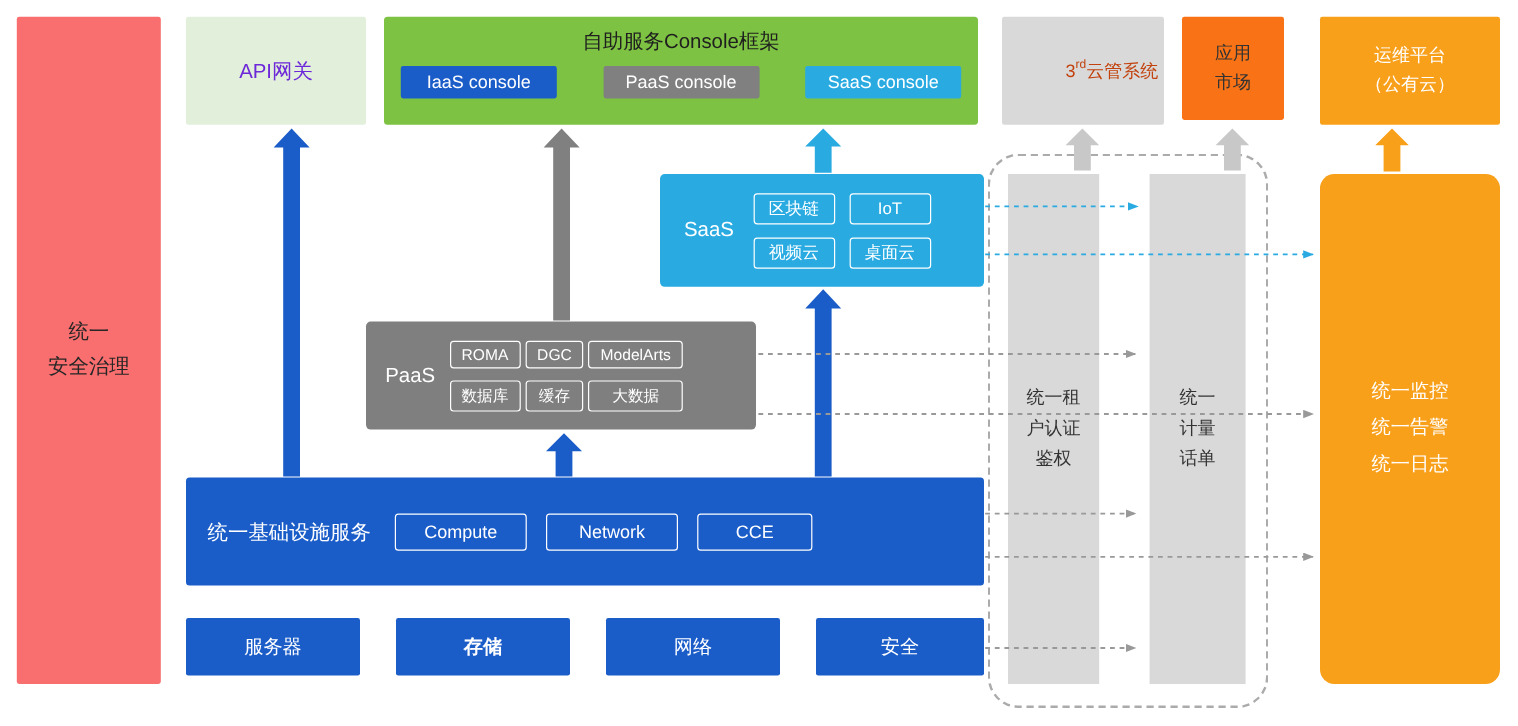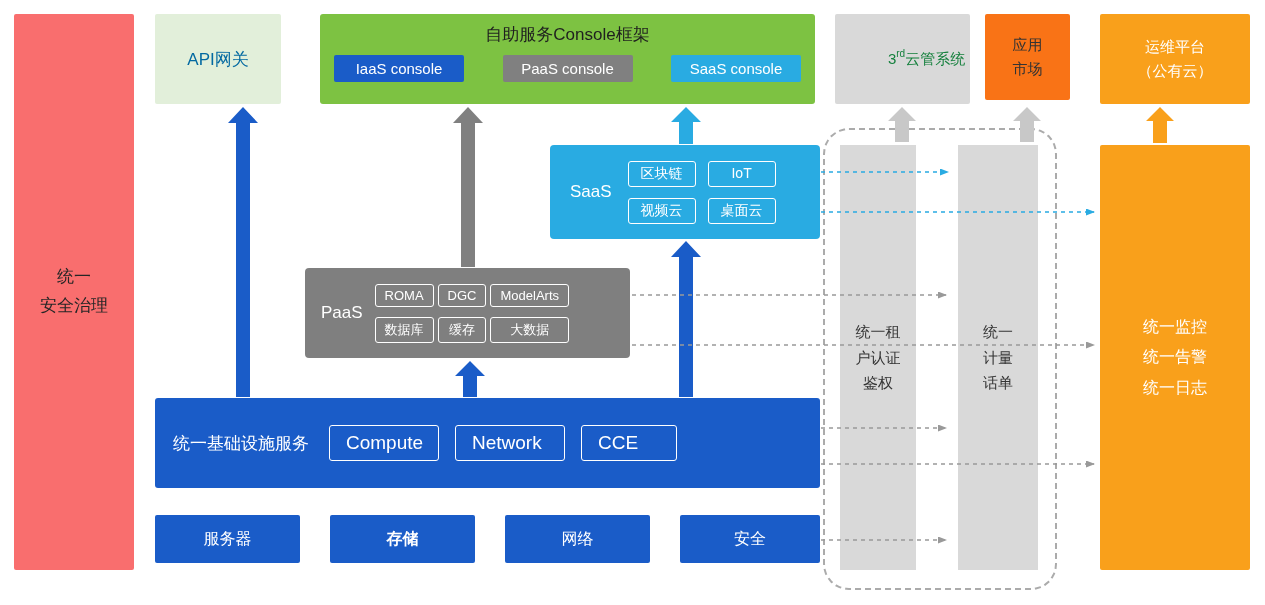--- a/index.html
+++ b/index.html
@@ -10,58 +10,58 @@
     background:#ffffff;
     font-family:"Liberation Sans","DejaVu Sans",sans-serif;
     overflow:hidden;
   }
   .abs { position:absolute; }
   .flexc { display:flex; align-items:center; justify-content:center; }
   .preline { white-space:pre-line; text-align:center; }
 
   
   .security-bar { left:14px; top:14px; width:120px; height:556px; background:#F96E6E; color:#262626; font-size:17px; line-height:1.7; border-radius:2px; }
-  .api-gateway  { left:155px; top:14px; width:126px; height:90px; background:#E2EFDA; color:#0369a1; font-size:17px; border-radius:2px; }
+  .api-gateway  { left:155px; top:14px; width:150px; height:90px; background:#E2EFDA; color:#6d28d9; font-size:17px; border-radius:2px; }
   .console-framework { left:320px; top:14px; width:495px; height:90px; background:#7DC242; border-radius:3px; padding:9px 14px 0 14px; }
   .cf-title { text-align:center; color:#1f1f1f; font-size:17px; }
   .cf-chips { display:flex; justify-content:space-between; margin-top:9px; }
   .chip { width:130px; height:27px; color:#ffffff; font-size:15px; border-radius:2px; }
   .chip-iaas { background:#1A5CC8; }
   .chip-paas { background:#808080; }
   .chip-saas { background:#29ABE2; }
-  .third-cloud { left:835px; top:14px; width:135px; height:90px; background:#D9D9D9; color:#15803d; font-size:15px; border-radius:2px;padding-left:48px; }
+  .third-cloud { left:835px; top:14px; width:135px; height:90px; background:#D9D9D9; color:#c2410c; font-size:15px; border-radius:2px;padding-left:48px; }
   .third-cloud sup { font-size:10px; position:relative; top:-1px; }
   .app-market { left:985px; top:14px; width:85px; height:86px; background:#f97316; color:#333333; font-size:15px; line-height:1.6; border-radius:2px; }
   .om-platform { left:1100px; top:14px; width:150px; height:90px; background:#F9A01B; color:#ffffff; font-size:15px; line-height:1.6; border-radius:2px; }
 
   
   .saas-box { left:550px; top:145px; width:270px; height:94px; background:#29ABE2; border-radius:4px; display:flex; align-items:center; padding-left:20px; }
   .saas-label { color:#ffffff; font-size:17px; margin-right:16px; }
   .saas-grid { display:grid; grid-template-columns:auto auto; gap:11px 12px; }
   .mini-chip { border:1px solid #ffffff; border-radius:3px; color:#ffffff; font-size:14px; padding:3px 12px; text-align:center; white-space:nowrap; }
   .paas-box { left:305px; top:268px; width:325px; height:90px; background:#7F7F7F; border-radius:4px; display:flex; align-items:center; padding-left:16px; }
   .paas-label { color:#ffffff; font-size:17px; margin-right:12px; }
   .paas-grid { display:grid; grid-template-columns:auto auto auto; gap:10px 4px; }
   .paas-grid .mini-chip { font-size:13px; padding:3px 9px; }
 
   
   .infra-box { left:155px; top:398px; width:665px; height:90px; background:#1A5CC8; border-radius:3px; display:flex; align-items:center; padding-left:18px; gap:16px; }
   .infra-label { color:#ffffff; font-size:17px; margin-right:4px; }
-  .infra-chip { border:1.5px solid #ffffff; border-radius:3px; color:#ffffff; font-size:19px; padding:6px 16px; text-align:left; }
+  .infra-chip { border:1.5px solid #ffffff; border-radius:3px; color:#ffffff; font-size:15px; padding:6px 16px; text-align:center; }
   .w110 { width:110px; } .w96 { width:96px; }
 
   
   .res-box { top:515px; height:48px; background:#1A5CC8; color:#ffffff; font-size:16px; border-radius:2px; }
 
   
   .dashed-container { left:823px; top:128px; width:234px; height:462px; border:2px dashed #ABABAB; border-radius:26px; }
   .gray-bar { background:#D9D9D9; color:#333333; font-size:15px; line-height:1.7; }
   .auth-bar { left:840px; top:145px; width:76px; height:425px; }
   .meter-bar { left:958px; top:145px; width:80px; height:425px; }
-  .monitor-bar { left:1100px; top:145px; width:150px; height:425px; background:#F9A01B; color:#ffffff; font-size:16px; line-height:1.9; border-radius:2px; }
+  .monitor-bar { left:1100px; top:145px; width:150px; height:425px; background:#F9A01B; color:#ffffff; font-size:16px; line-height:1.9; border-radius:12px; }
 
   
   #overlay { position:absolute; left:0; top:0; width:1265px; height:605px; pointer-events:none; }
   .dash { stroke-dasharray:4 4; stroke-width:1.5; fill:none; }
   .dash-gray { stroke:#999999; }
   .dash-cyan { stroke:#29ABE2; }
 </style>
 </head>
 <body>
 

